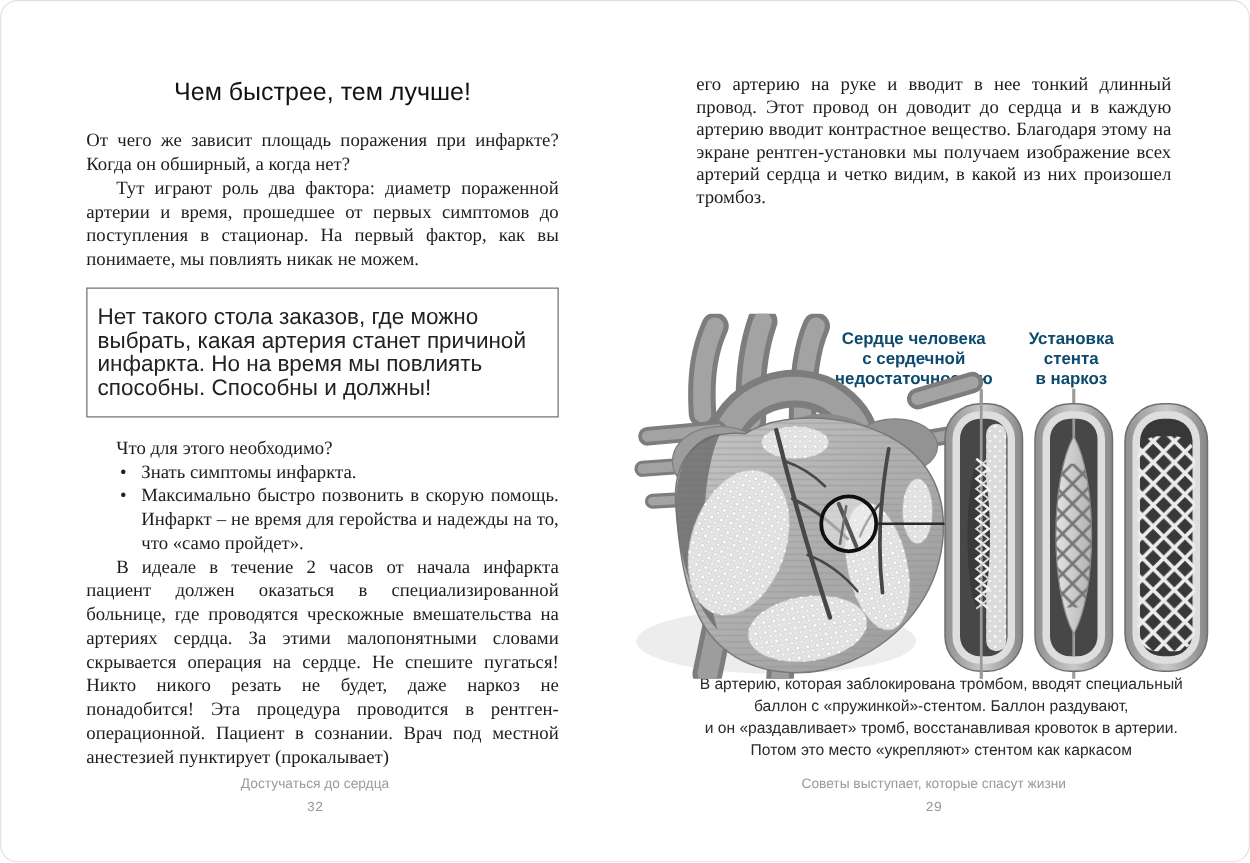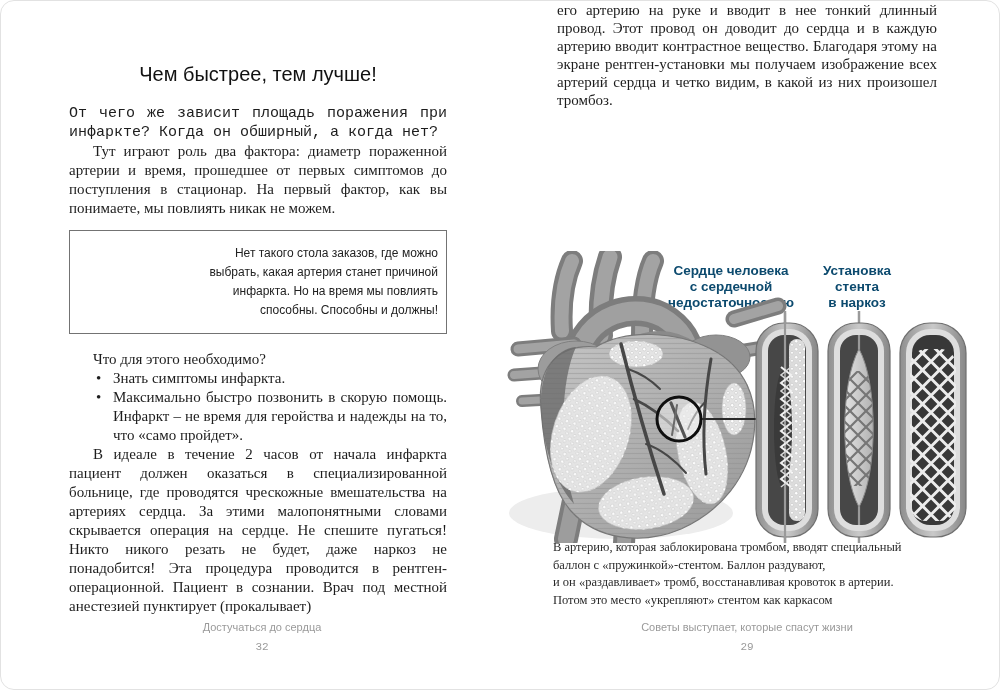--- a/index.html
+++ b/index.html
@@ -8,57 +8,57 @@
     border:1px solid #e2e2e2;border-radius:14px;overflow:hidden;
     font-family:"Liberation Serif", serif;color:#1d1d1d;
   }
   
   .page-left{position:absolute;left:68px;top:0;width:378px;}
   .page-title{
     margin:62px 0 0 0;font-family:"Liberation Sans",sans-serif;
     font-weight:400;font-size:20px;line-height:23px;text-align:center;color:#111;
   }
   .body p{margin:0;font-size:15px;line-height:19px;text-align:justify;}
-  .p-first{margin-top:18px !important;font-family:Liberation Mono, monospace;}
+  .p-first{margin-top:18px !important;}
   .indent{text-indent:24px;}
   .callout{
     margin-top:12px;border:1px solid #737373;padding:13px 8px;
-    font-family:"Liberation Sans",sans-serif;font-size:12px;line-height:19px;
-    text-align:right;white-space:pre-line;color:#222;
+    font-family:"Liberation Sans",sans-serif;font-size:18px;line-height:19px;
+    text-align:left;white-space:pre-line;color:#222;
   }
   .q{margin-top:16px !important;}
   .bullets{margin:0;padding:0;list-style:none;}
   .bullets li{
     position:relative;padding-left:44px;font-size:15px;line-height:19px;text-align:justify;
   }
   .bullets .bullet-glyph{position:absolute;left:27px;top:0;}
   
   .page-right{position:absolute;left:556px;top:0;width:380px;}
-  .page-right .body{}
+  .page-right .body{padding-top:58px;}
   .page-right .body p{line-height:18px;}
   
   .figure-svg{position:absolute;left:505px;top:250px;}
   .fig-label{
     position:absolute;font-family:"Liberation Sans",sans-serif;font-weight:700;
     font-size:13.5px;line-height:16px;text-align:center;white-space:pre-line;color:#0c4a6e;
   }
   .fig-label-heart{left:655px;top:262px;width:150px;}
   .fig-label-stent{left:796px;top:262px;width:120px;}
   .fig-caption{
     position:absolute;left:552px;top:538px;width:400px;
-    font-family:Liberation Serif, serif;font-size:12.5px;line-height:17.5px;
-    text-align:left;white-space:pre-line;color:#2a2a2a;
+    font-family:Liberation Sans, sans-serif;font-size:12.5px;line-height:17.5px;
+    text-align:center;white-space:pre-line;color:#2a2a2a;
   }
   
   .footer{
     position:absolute;top:620px;width:378px;text-align:center;
     font-family:"Liberation Sans",sans-serif;font-size:11px;line-height:13px;color:#9a9a9a;
   }
   .footer .pageno{margin-top:7px;font-family:Liberation Mono, monospace;}
-  .footer-left{left:72px;}
+  .footer-left{left:62px;}
   .footer-right{left:556px;width:380px;}
 </style>
 </head>
 <body>
 
 <div class="spread">
 
   <div class="page-left">
     <h1 class="page-title">Чем быстрее, тем лучше!</h1>
     <div class="body">

